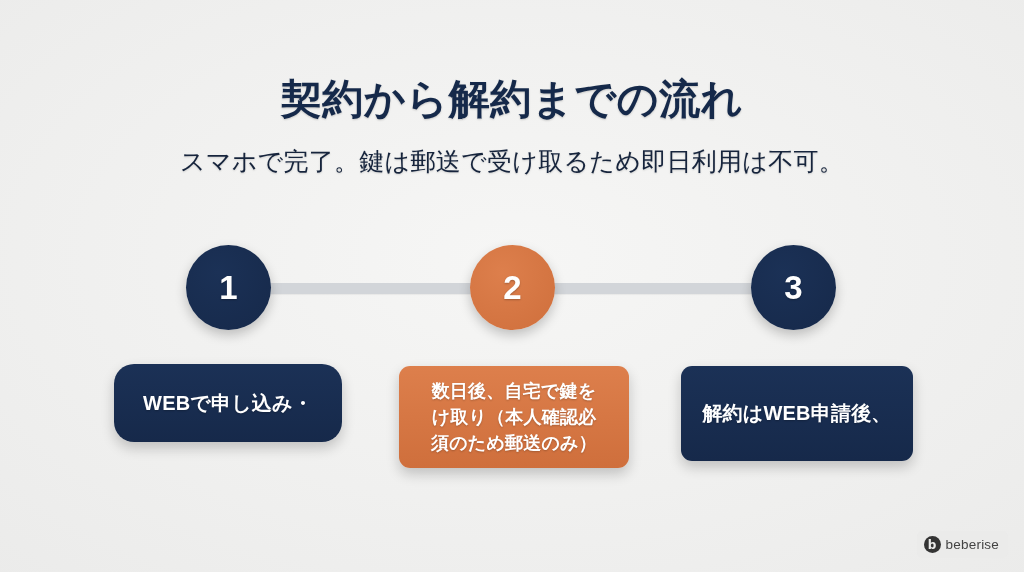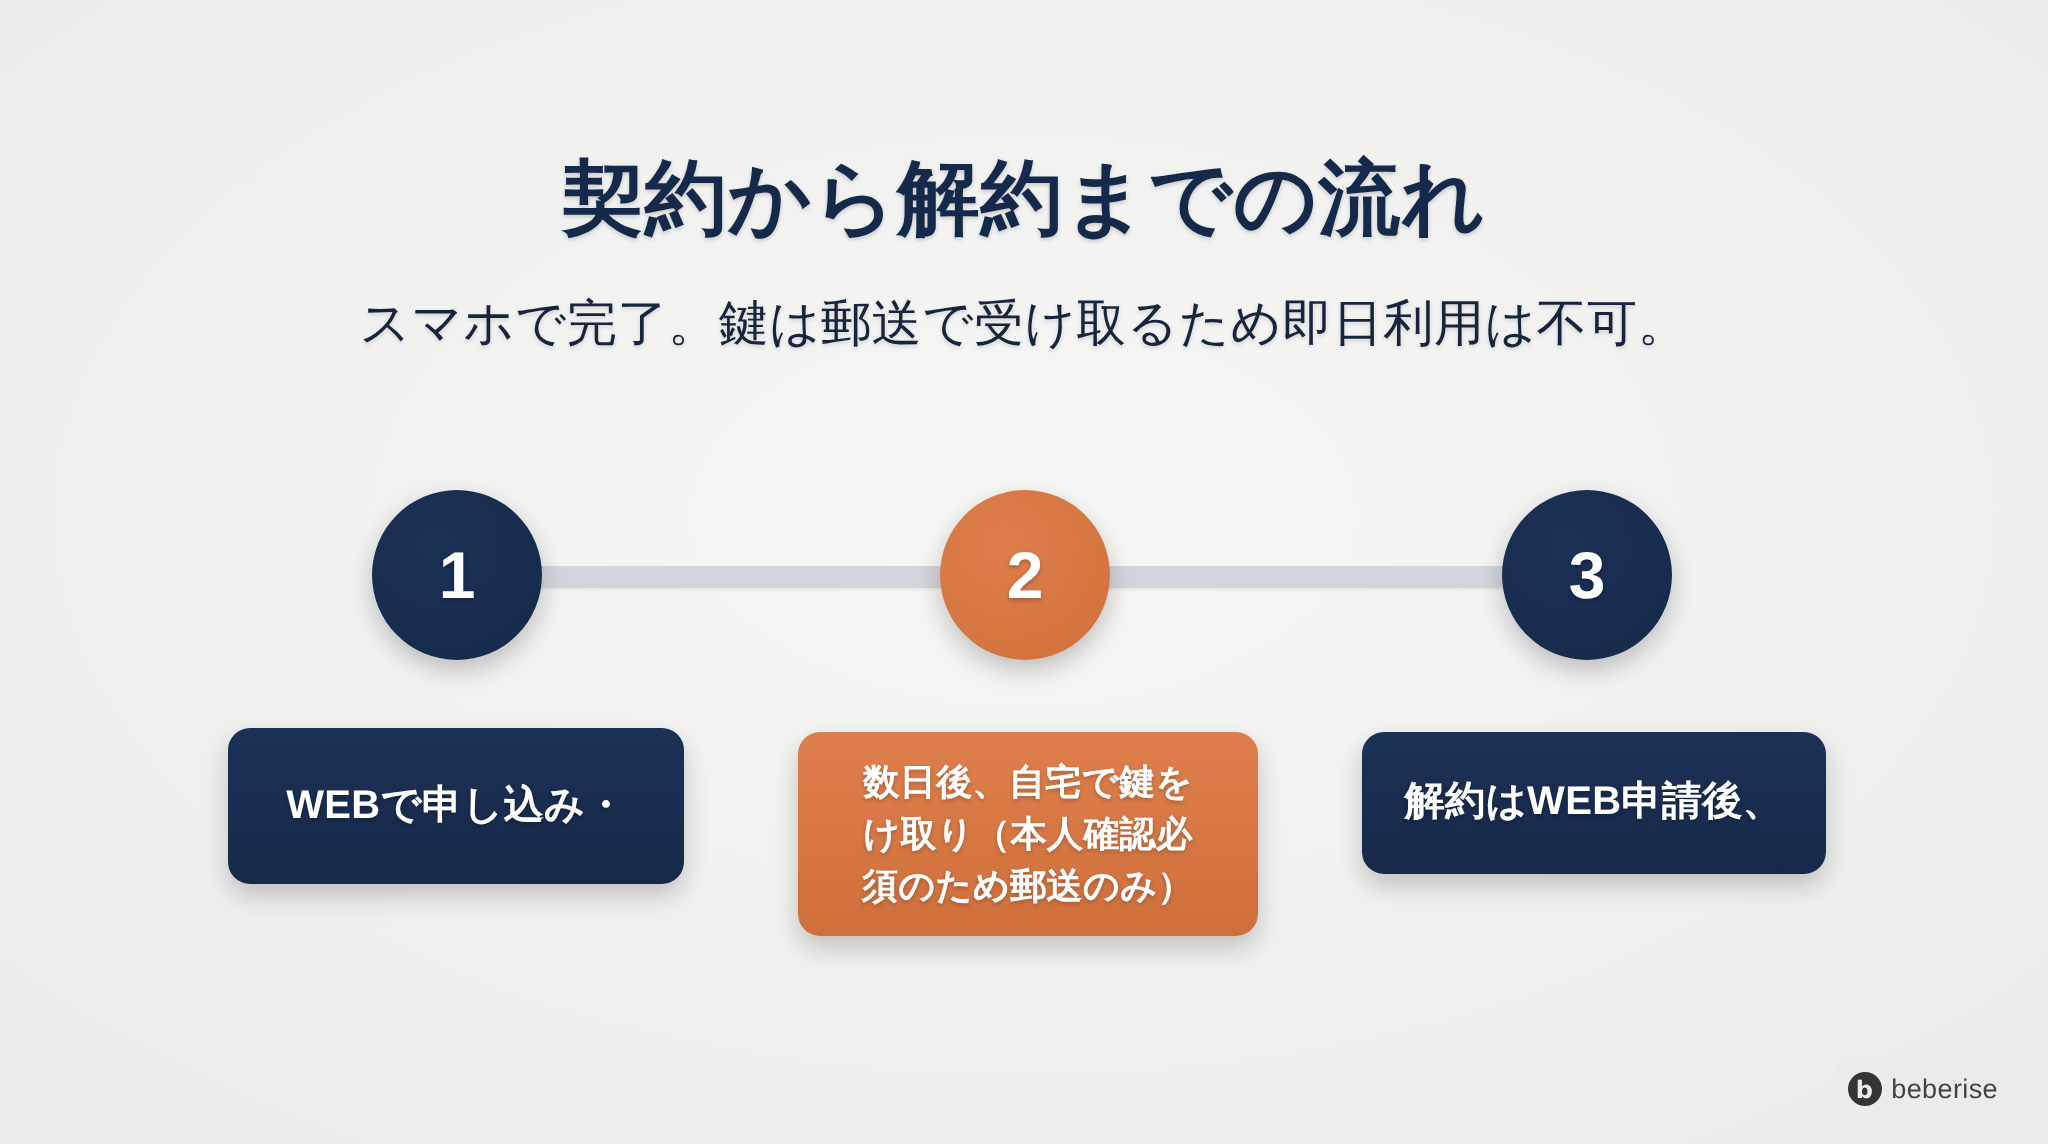--- a/index.html
+++ b/index.html
@@ -115,21 +115,21 @@
     left: 114px; top: 364px;
     width: 228px; height: 78px;
   }
   .label-box.b2 {
     left: 399px; top: 366px;
     width: 230px; height: 102px;
     font-size: 18px;
   }
   .label-box.b3 {
     left: 681px; top: 366px;
-    width: 232px; height: 71px;
+    width: 232px; height: 95px;
   }
   .label-box .lines { width: 100%; }
   .label-box .lines div { white-space: nowrap; }
 
   
   #watermark {
     position: absolute;
     right: 16px;
     bottom: 14px;
     background: #ebebea;
@@ -178,21 +178,21 @@
       <span>1</span>
     </div>
     <div class="step-circle s2" style="background: radial-gradient(circle at 38% 32%, rgb(221, 127, 76) 0%, rgb(207, 111, 60) 100%);">
       <span>2</span>
     </div>
     <div class="step-circle s3" style="background: radial-gradient(circle at 38% 32%, rgb(27, 49, 86) 0%, rgb(22, 41, 74) 100%);">
       <span>3</span>
     </div>
   </div>
 
-  <div class="label-box b1" style="background: linear-gradient(rgb(27, 49, 86) 0%, rgb(22, 41, 74) 100%);">
+  <div class="label-box b1" style="background: linear-gradient(rgb(27, 49, 86) 0%, rgb(22, 41, 74) 100%); border-radius: 20px;">
     <div class="lines">
         <div>WEBで申し込み・</div>
       </div>
   </div>
 
   <div class="label-box b2" style="background: linear-gradient(rgb(221, 127, 76) 0%, rgb(207, 111, 60) 100%);">
     <div class="lines">
         <div>数日後、自宅で鍵を</div>
         <div>け取り（本人確認必</div>
         <div>須のため郵送のみ）</div>

